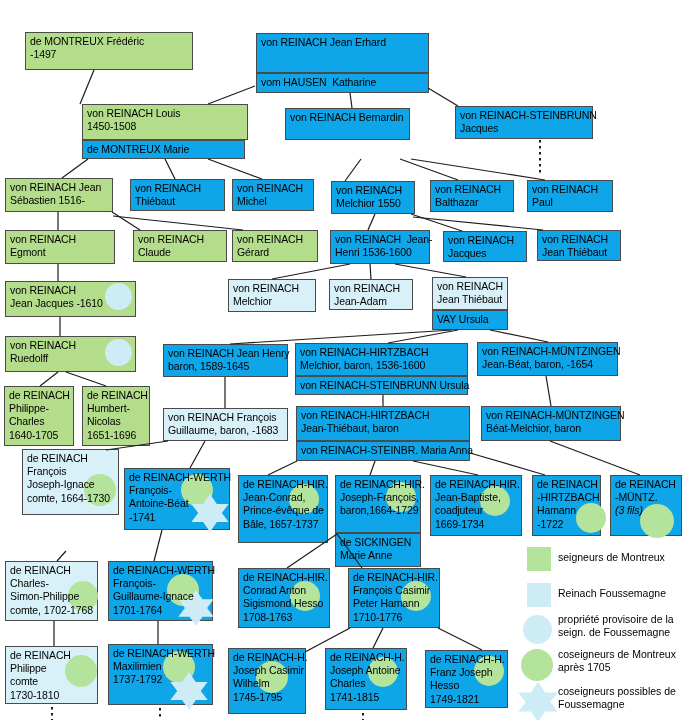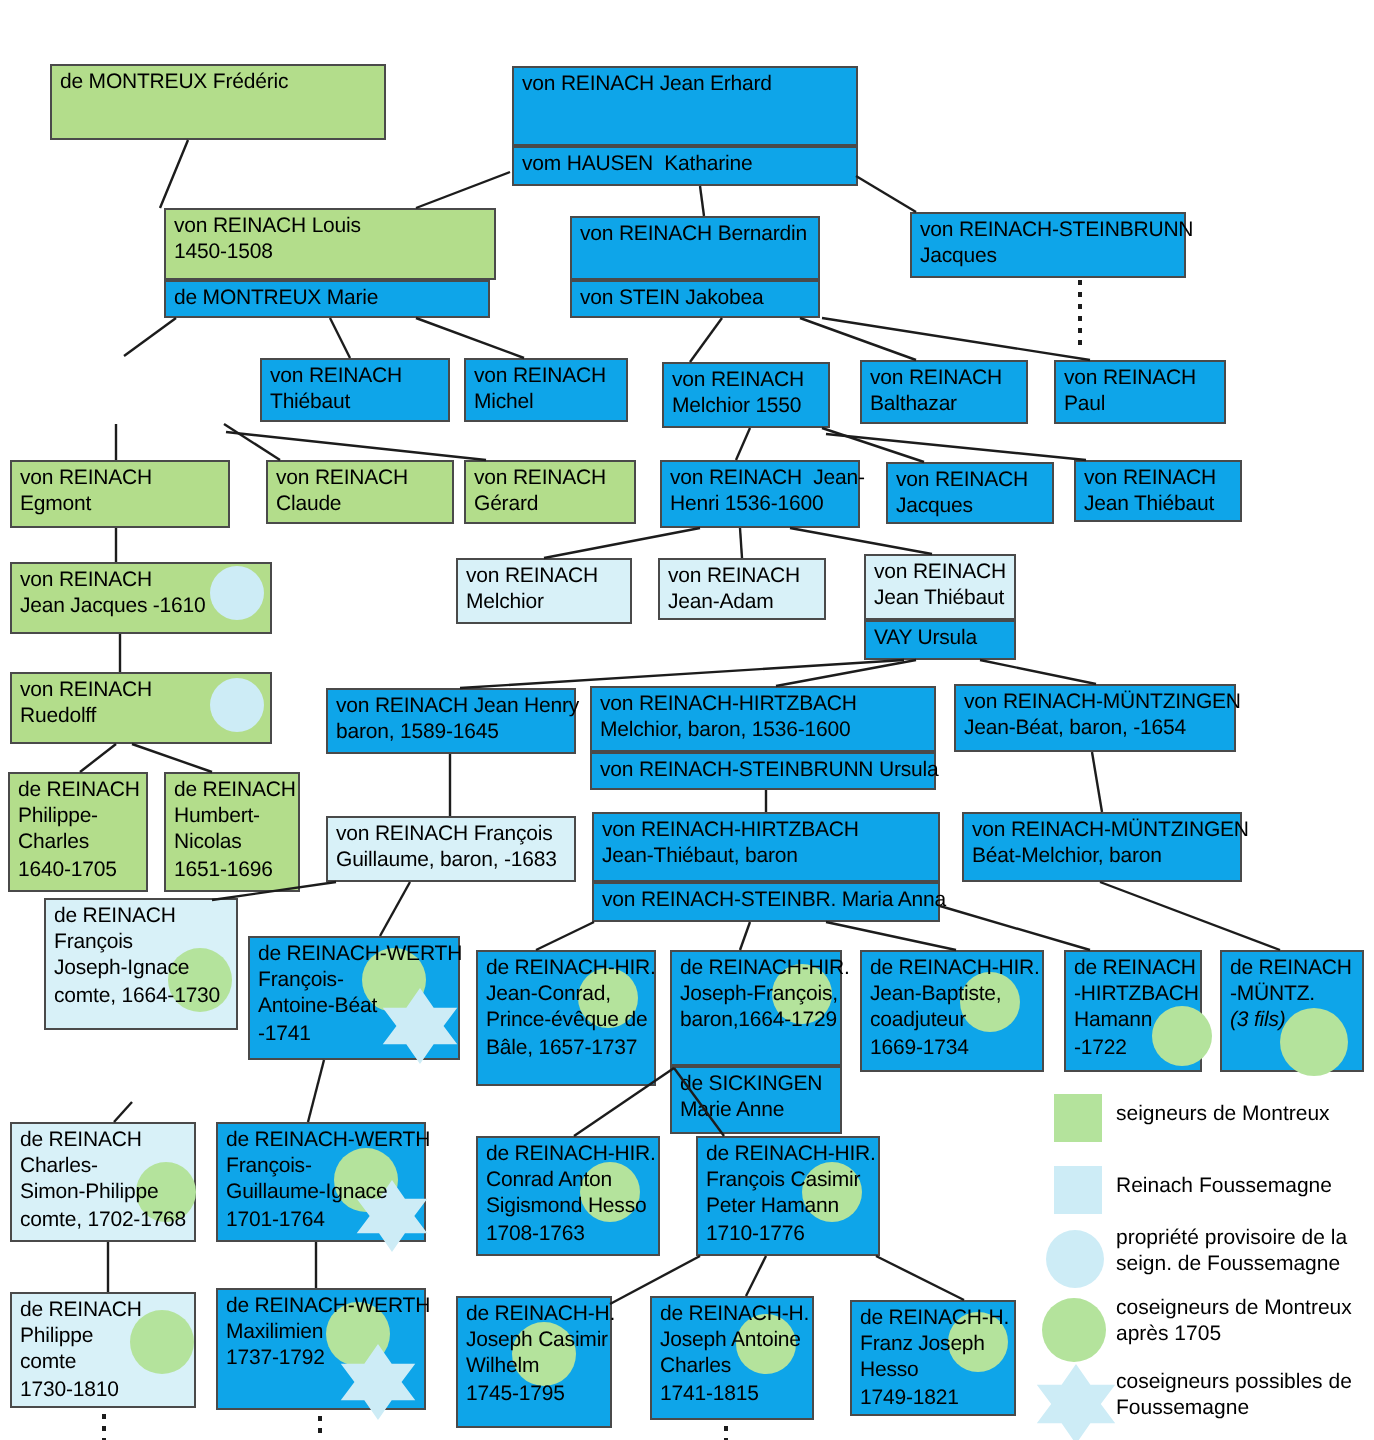--- a/index.html
+++ b/index.html
@@ -40,42 +40,42 @@
   }
   svg.edges{position:absolute;left:0;top:0;z-index:3;pointer-events:none;}
   svg.edges line{stroke:var(--line);stroke-width:1.2;}
   svg.edges line.dashed{stroke-width:2;stroke-dasharray:2.5 3.5;}
 </style>
 </head>
 <body>
 
 <div id="canvas">
     <div class="node green" style="left: 25px; top: 4px; width: 168px; height: 38px;">
-      <div class="lines"><div>de MONTREUX Frédéric</div></div>
+      <div class="lines"><div>de MONTREUX Frédéric</div><div>-1497</div></div>
     </div>
     <div class="node white" style="left: 256px; top: 5px; width: 173px; height: 40px;">
       <div class="lines"><div>von REINACH Jean Erhard</div></div>
     </div>
     <div class="node white" style="left: 256px; top: 45px; width: 173px; height: 20px;">
       <div class="lines"><div>vom HAUSEN  Katharine</div></div>
     </div>
     <div class="node green" style="left: 82px; top: 76px; width: 166px; height: 36px;">
       <div class="lines"><div>von REINACH Louis</div><div>1450-1508</div></div>
     </div>
     <div class="node white" style="left: 82px; top: 112px; width: 163px; height: 19px;">
       <div class="lines"><div>de MONTREUX Marie</div></div>
     </div>
     <div class="node white" style="left: 285px; top: 80px; width: 125px; height: 32px;">
       <div class="lines"><div>von REINACH Bernardin</div></div>
     </div>
-    <div class="node white" style="left: 285px; top: 112px; width: 125px; height: 19px;">
-      <div class="lines"><div>von STEIN Jakobea</div></div>
-    </div>
     <div class="node white" style="left: 455px; top: 78px; width: 138px; height: 33px;">
       <div class="lines"><div>von REINACH-STEINBRUNN</div><div>Jacques</div></div>
+    </div>
+    <div class="node green" style="left: 5px; top: 150px; width: 108px; height: 34px;">
+      <div class="lines"><div>von REINACH Jean</div><div>Sébastien 1516-</div></div>
     </div>
     <div class="node white" style="left: 130px; top: 151px; width: 95px; height: 32px;">
       <div class="lines"><div>von REINACH</div><div>Thiébaut</div></div>
     </div>
     <div class="node white" style="left: 232px; top: 151px; width: 82px; height: 32px;">
       <div class="lines"><div>von REINACH</div><div>Michel</div></div>
     </div>
     <div class="node white" style="left: 331px; top: 153px; width: 84px; height: 33px;">
       <div class="lines"><div>von REINACH</div><div>Melchior 1550</div></div>
     </div>

